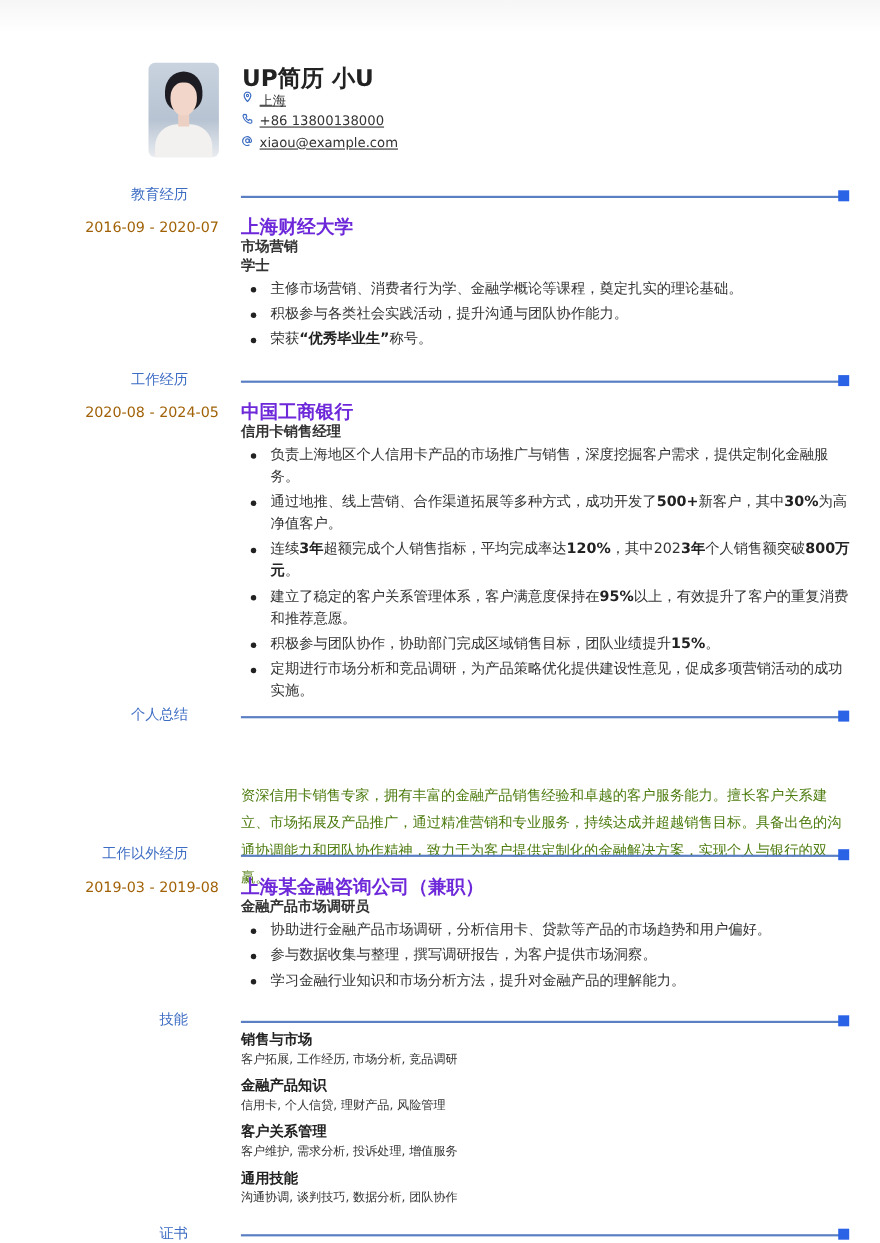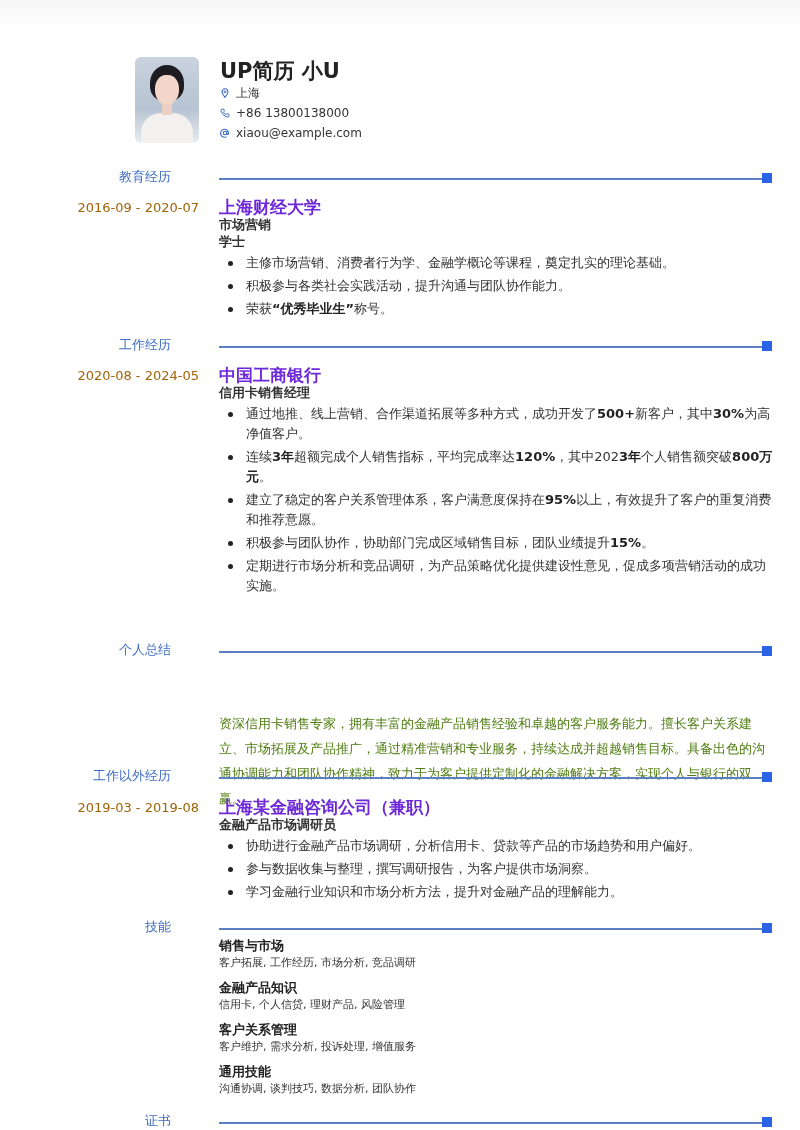--- a/index.html
+++ b/index.html
@@ -11,21 +11,21 @@
 
   .header { position: absolute; left: 135px; top: 57px; display: flex; }
   .photo { width: 64px; height: 86px; border-radius: 6px; overflow: hidden;
     background: linear-gradient(180deg, #c9d3df 0%, #b7c3d2 60%, #e9ecf0 100%); position: relative; }
   .photo .hair { position: absolute; left: 15px; top: 8px; width: 34px; height: 36px; border-radius: 50% 50% 40% 40%; background: #1d1c22; }
   .photo .face { position: absolute; left: 20px; top: 18px; width: 24px; height: 30px; border-radius: 45% 45% 50% 50%; background: #f1d6c9; }
   .photo .neck { position: absolute; left: 27px; top: 46px; width: 10px; height: 12px; background: #ecd0c3; }
   .photo .body { position: absolute; left: 6px; top: 56px; width: 52px; height: 40px; border-radius: 20px 20px 0 0; background: #f2f1ef; }
   .info { margin-left: 21px; }
   .name { font-size: 21px; font-weight: bold; color: #222; line-height: 24px; margin-top: 2px; }
-  .contact { display: flex; align-items: center; font-size: 12px; color: #333; height: 20px; margin-top: 0px; }
+  .contact { display: flex; font-size: 12px; color: #333; height: 20px; margin-top: 0px; text-decoration: underline; }
   .contact:first-of-type { margin-top: 5px; }
   .contact svg { width: 10px; height: 10px; margin-right: 6px; }
 
   .section-head { position: absolute; left: 0; width: 772px; height: 20px; }
   .section-head .title { position: absolute; right: 601px; top: 0; font-size: 13px; color: #3d6cc3; white-space: nowrap; }
   .section-head .rule { position: absolute; left: 219px; top: 10px; width: 545px; height: 1.5px; background: #5b7fc3; }
   .section-head .sq { position: absolute; left: 762px; top: 5px; width: 10px; height: 10px; background: #2b63e6; }
 
   .entry { position: absolute; left: 0; width: 800px; }
   .entry .date { position: absolute; right: 601px; top: 0; font-size: 13px; color: #a16207; white-space: nowrap; line-height: 18px; }
@@ -105,20 +105,21 @@
     <div class="title">工作经历</div>
     <div class="rule"></div>
     <div class="sq"></div>
   </div>
   <div class="entry" style="top:367px;">
     <div class="date">2020-08 - 2024-05</div>
     <div class="body">
       <div class="org">中国工商银行</div>
       <div class="sub">信用卡销售经理</div>
       <ul class="bullets">
+        <li>负责上海地区个人信用卡产品的市场推广与销售，深度挖掘客户需求，提供定制化金融服务。</li>
         <li>通过地推、线上营销、合作渠道拓展等多种方式，成功开发了<b>500+</b>新客户，其中<b>30%</b>为高净值客户。</li>
         <li>连续<b>3年</b>超额完成个人销售指标，平均完成率达<b>120%</b>，其中202<b>3年</b>个人销售额突破<b>800万元</b>。</li>
         <li>建立了稳定的客户关系管理体系，客户满意度保持在<b>95%</b>以上，有效提升了客户的重复消费和推荐意愿。</li>
         <li>积极参与团队协作，协助部门完成区域销售目标，团队业绩提升<b>15%</b>。</li>
         <li>定期进行市场分析和竞品调研，为产品策略优化提供建设性意见，促成多项营销活动的成功实施。</li>
       </ul>
     </div>
   </div>
 
   <div class="section-head" style="top:641px;">

